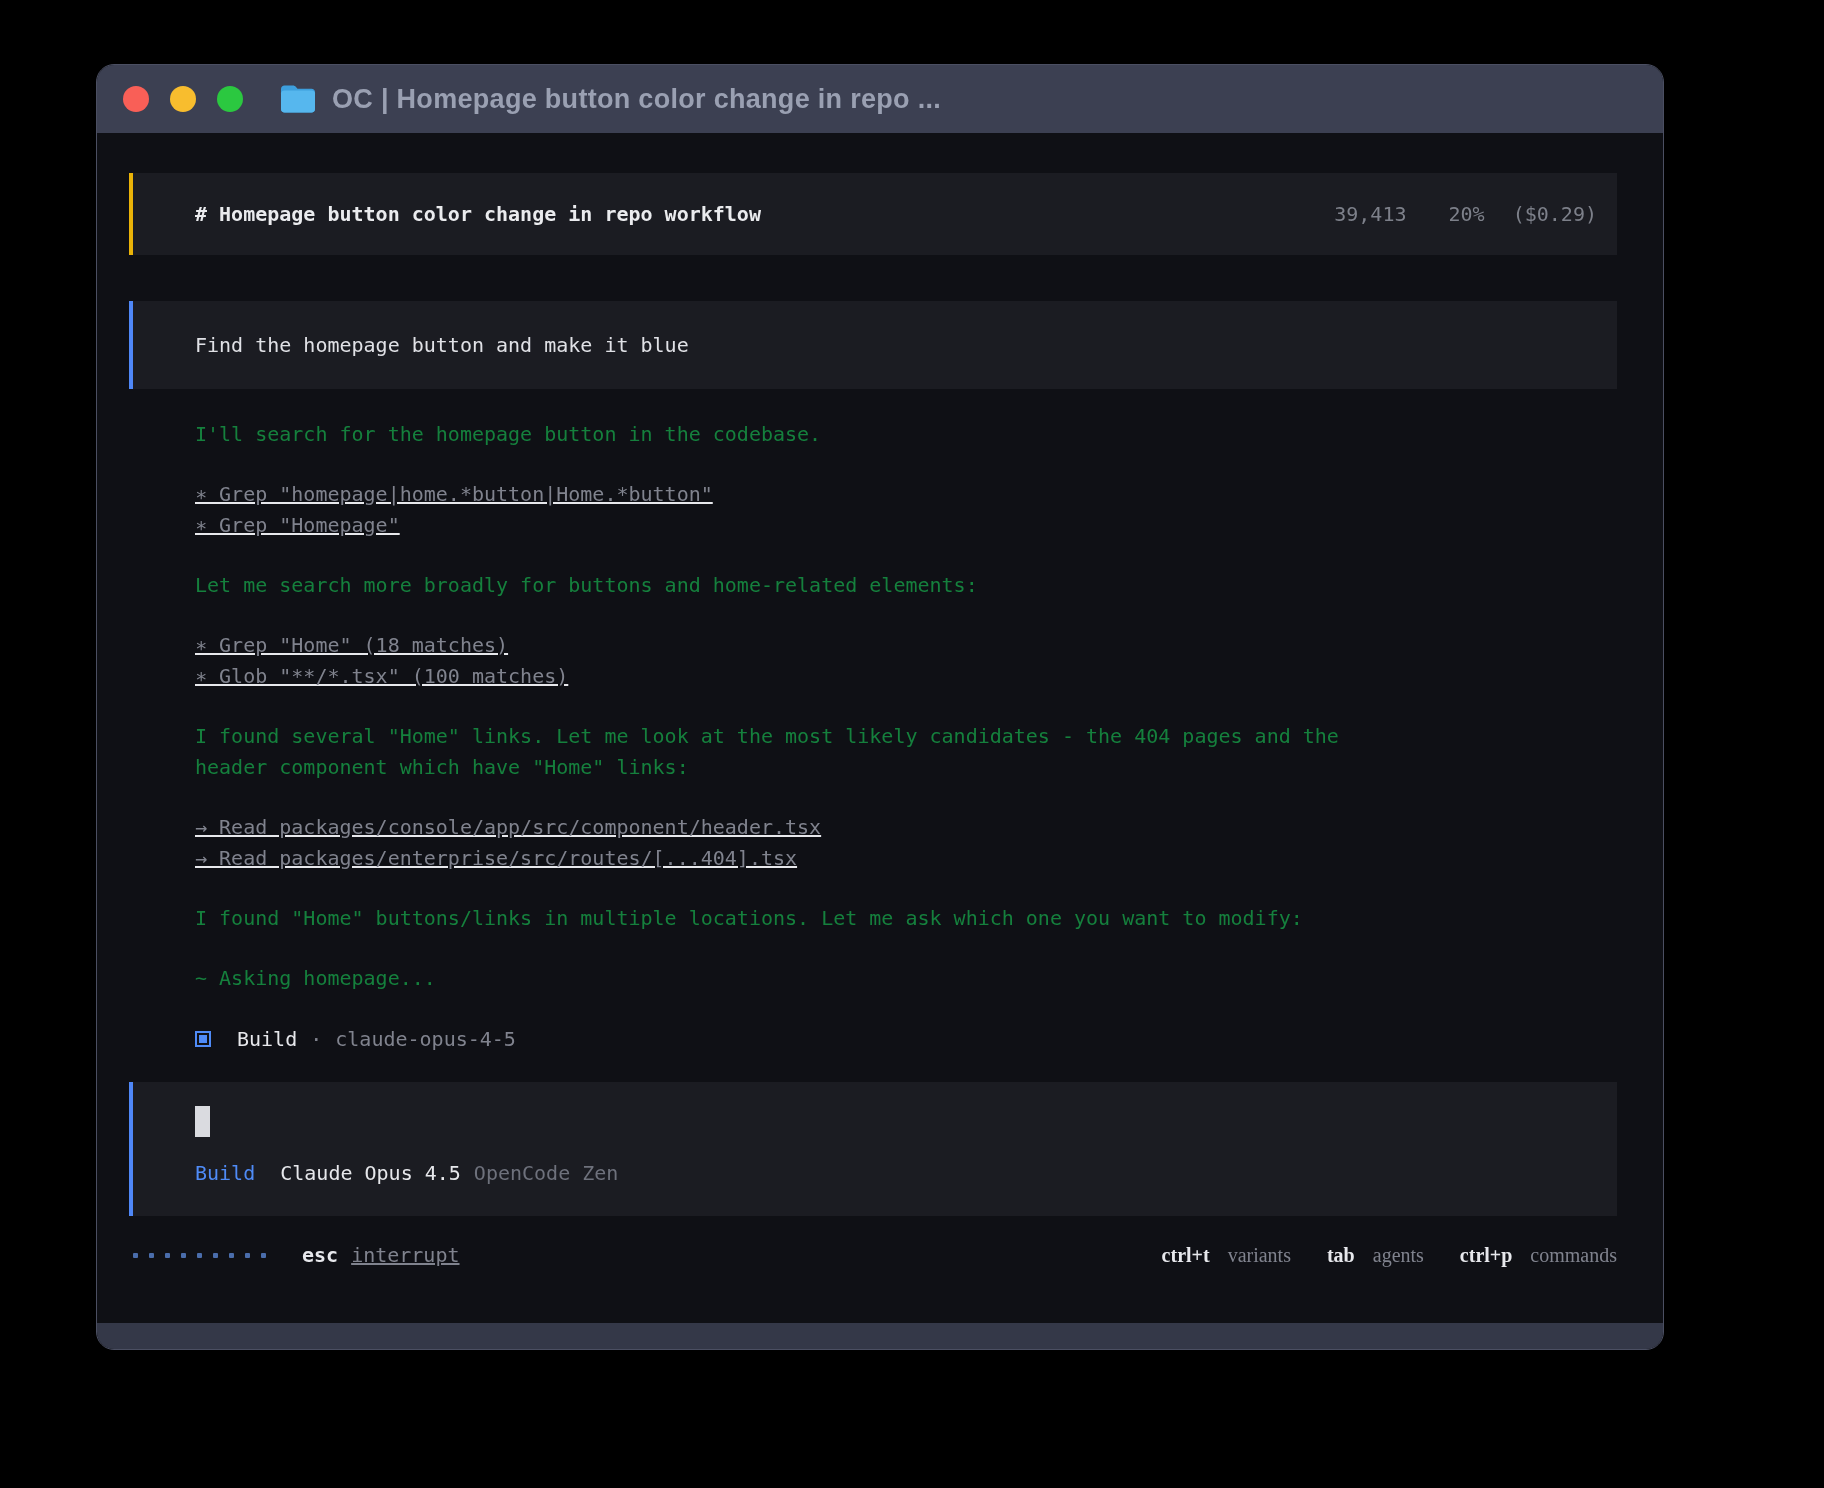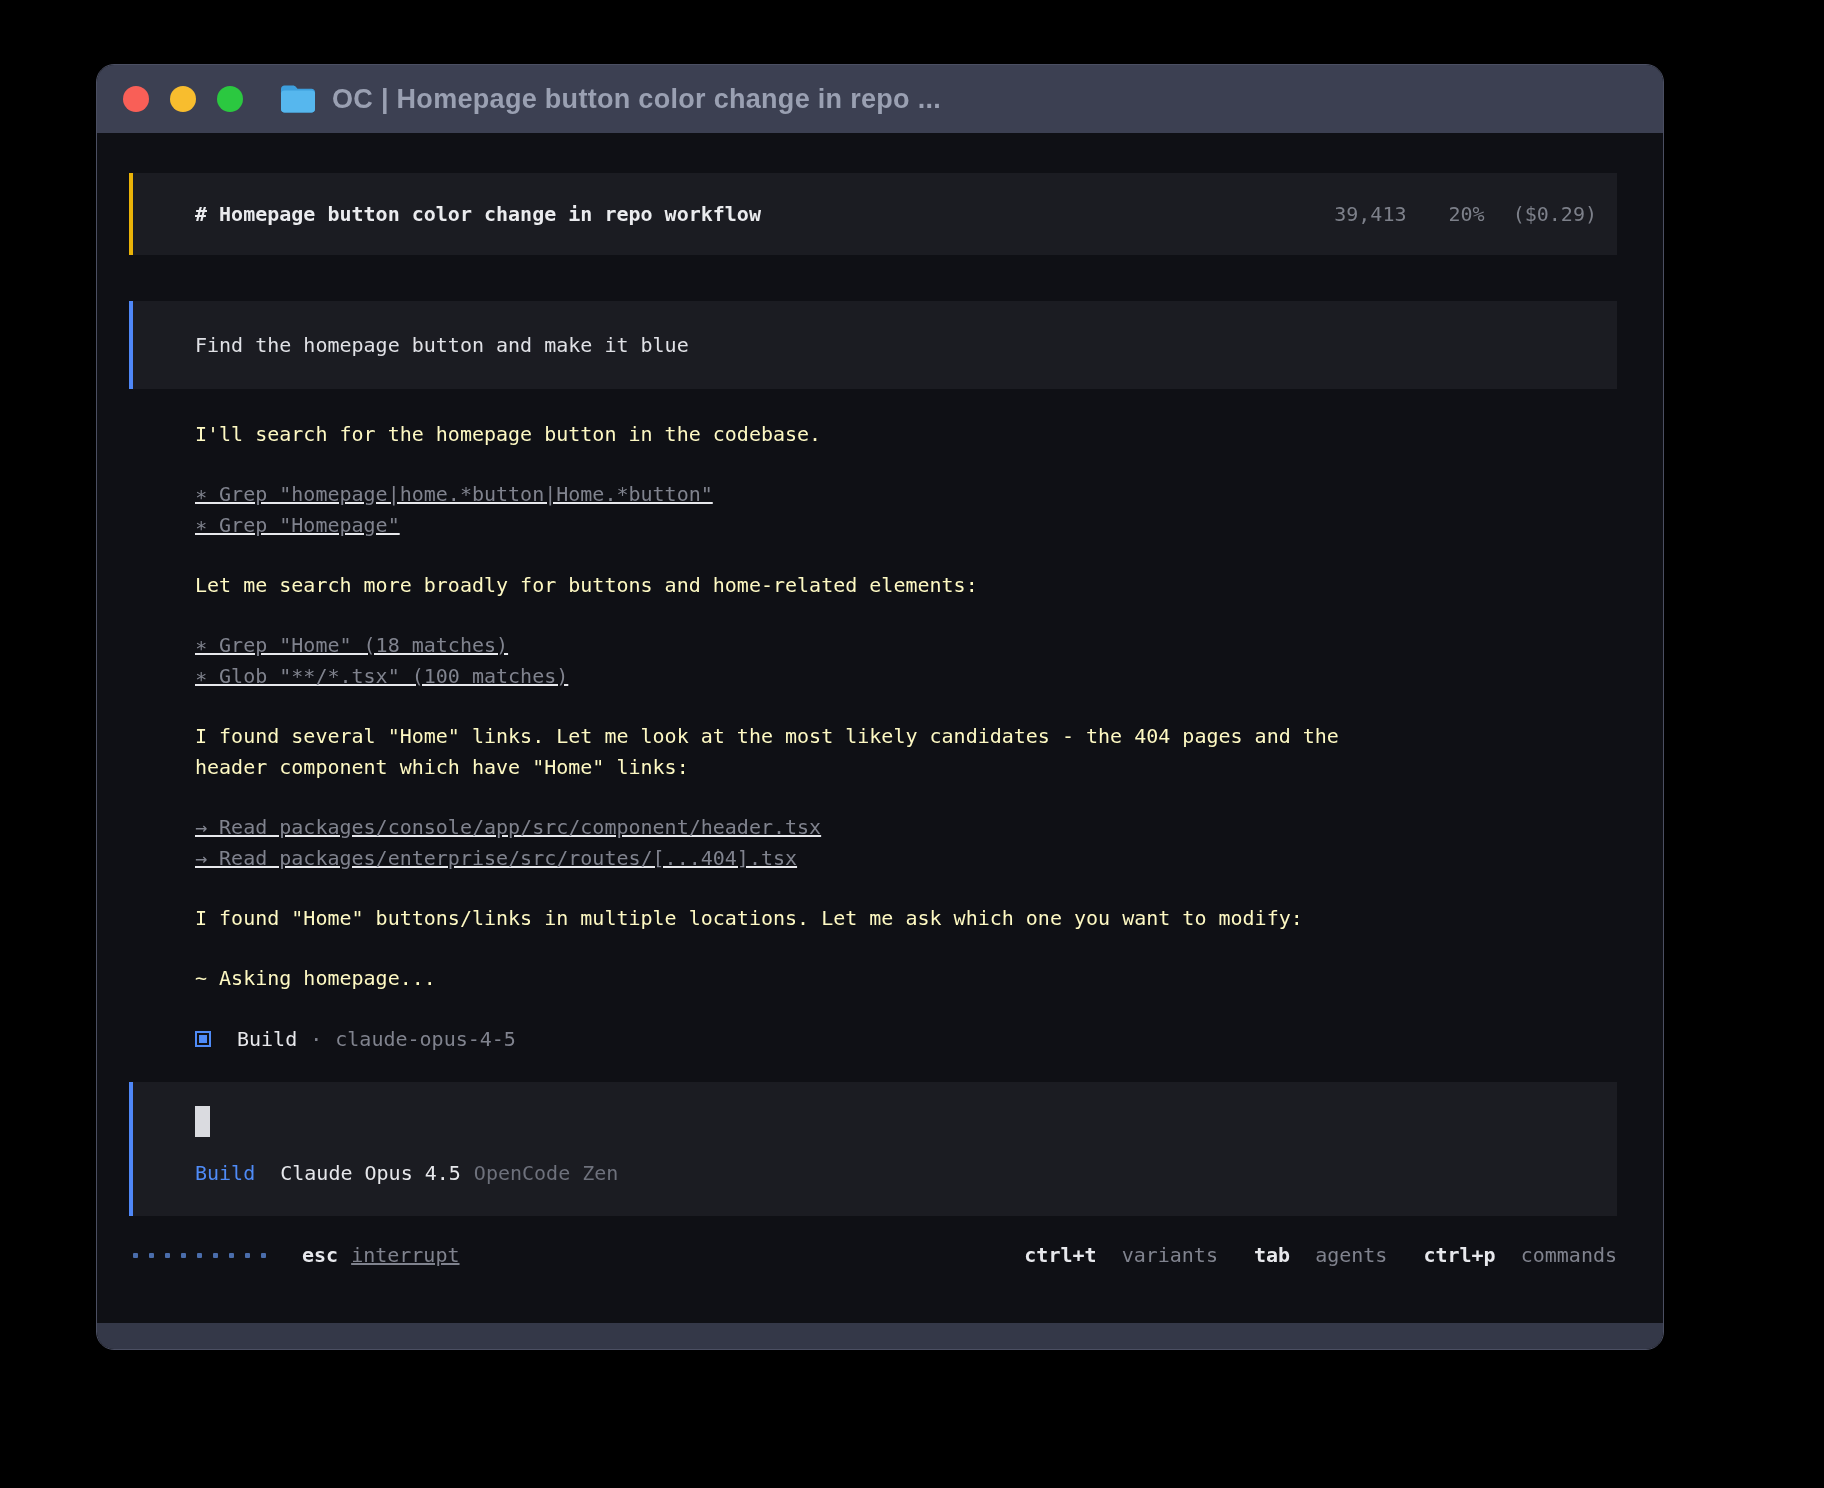--- a/index.html
+++ b/index.html
@@ -65,21 +65,21 @@
   .stat-cost    { margin-left:16px; }
   .user-block {
     height:88px;
     border-left-color:#4f87f7;
     display:flex; align-items:center;
     padding:0 20px 0 62px;
     color:#e0e1e6;
   }
   .conversation { padding:30px 0 0 66px; }
   .para { max-width:1210px; line-height:31px; margin:0 0 29px 0; }
-  .para.text { color:#fef9c3; }
+  .para.text { color:#15803d; }
   .tool-group { margin:0 0 29px 0;text-decoration:underline; }
   .tool-line { line-height:31px; color:#80838e; white-space:pre; }
   .build-row { display:flex; align-items:center; height:31px; }
   .build-icon {
     width:12px; height:12px;
     border:2px solid #4f8bf7;
     position:relative;
     margin-right:26px;
     flex:0 0 auto;
   }
@@ -107,21 +107,21 @@
   .statusbar {
     display:flex; align-items:center;
     margin-top:24px;
     line-height:31px;
     justify-content:center;
   }
   .spinner { display:flex; gap:11px; align-items:center; margin:0 36px 0 4px; }
   .spin-dot { width:5px; height:5px; background:#4a6dab; border-radius:1px; }
   .esc-key { font-weight:bold; color:#e7e8ec; }
   .esc-label { color:#80838e; margin-left:13px;text-decoration:underline; }
-  .shortcuts { margin-left:auto; display:flex; gap:36px; }
+  .shortcuts { margin-left:auto; display:flex; gap:36px;font-family:Liberation Serif, serif; }
   .shortcut { white-space:nowrap; }
   .shortcut .key { font-weight:bold; color:#e7e8ec; }
   .shortcut .label { color:#80838e; margin-left:13px; }
   
   .bottom-strip { flex:0 0 26px; background:#343848; }
 </style>
 </head>
 <body>
 
 <div class="window">

